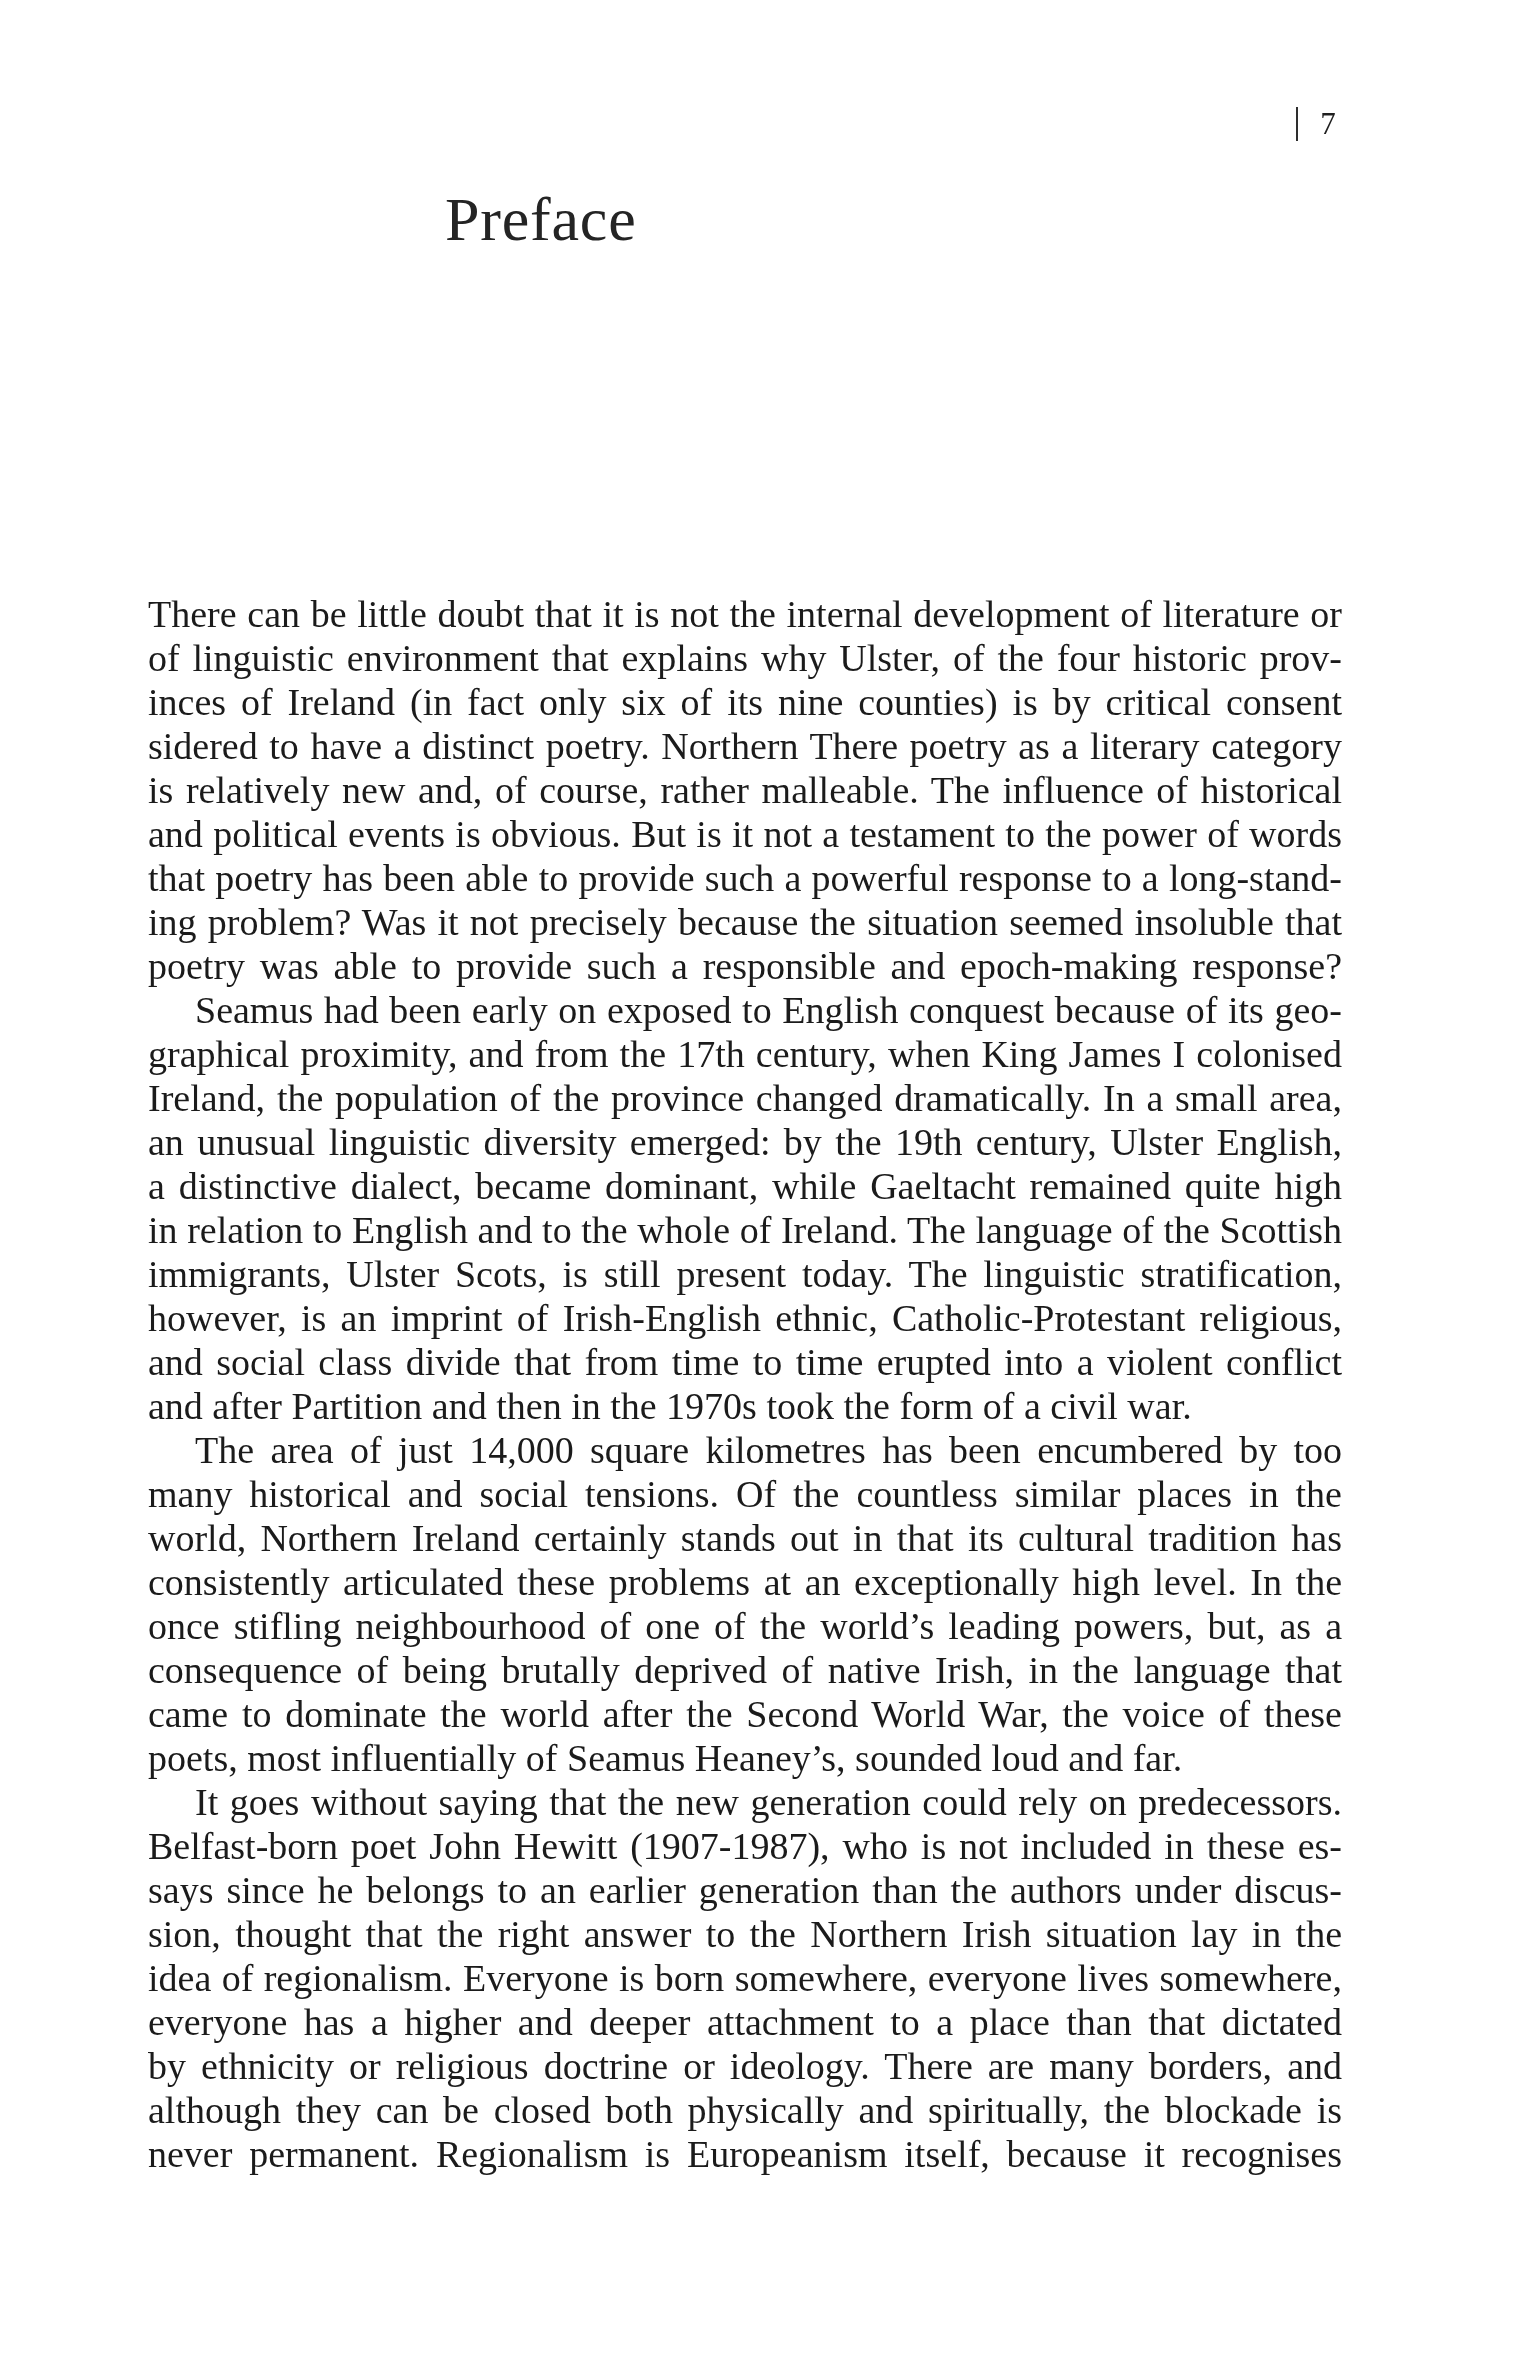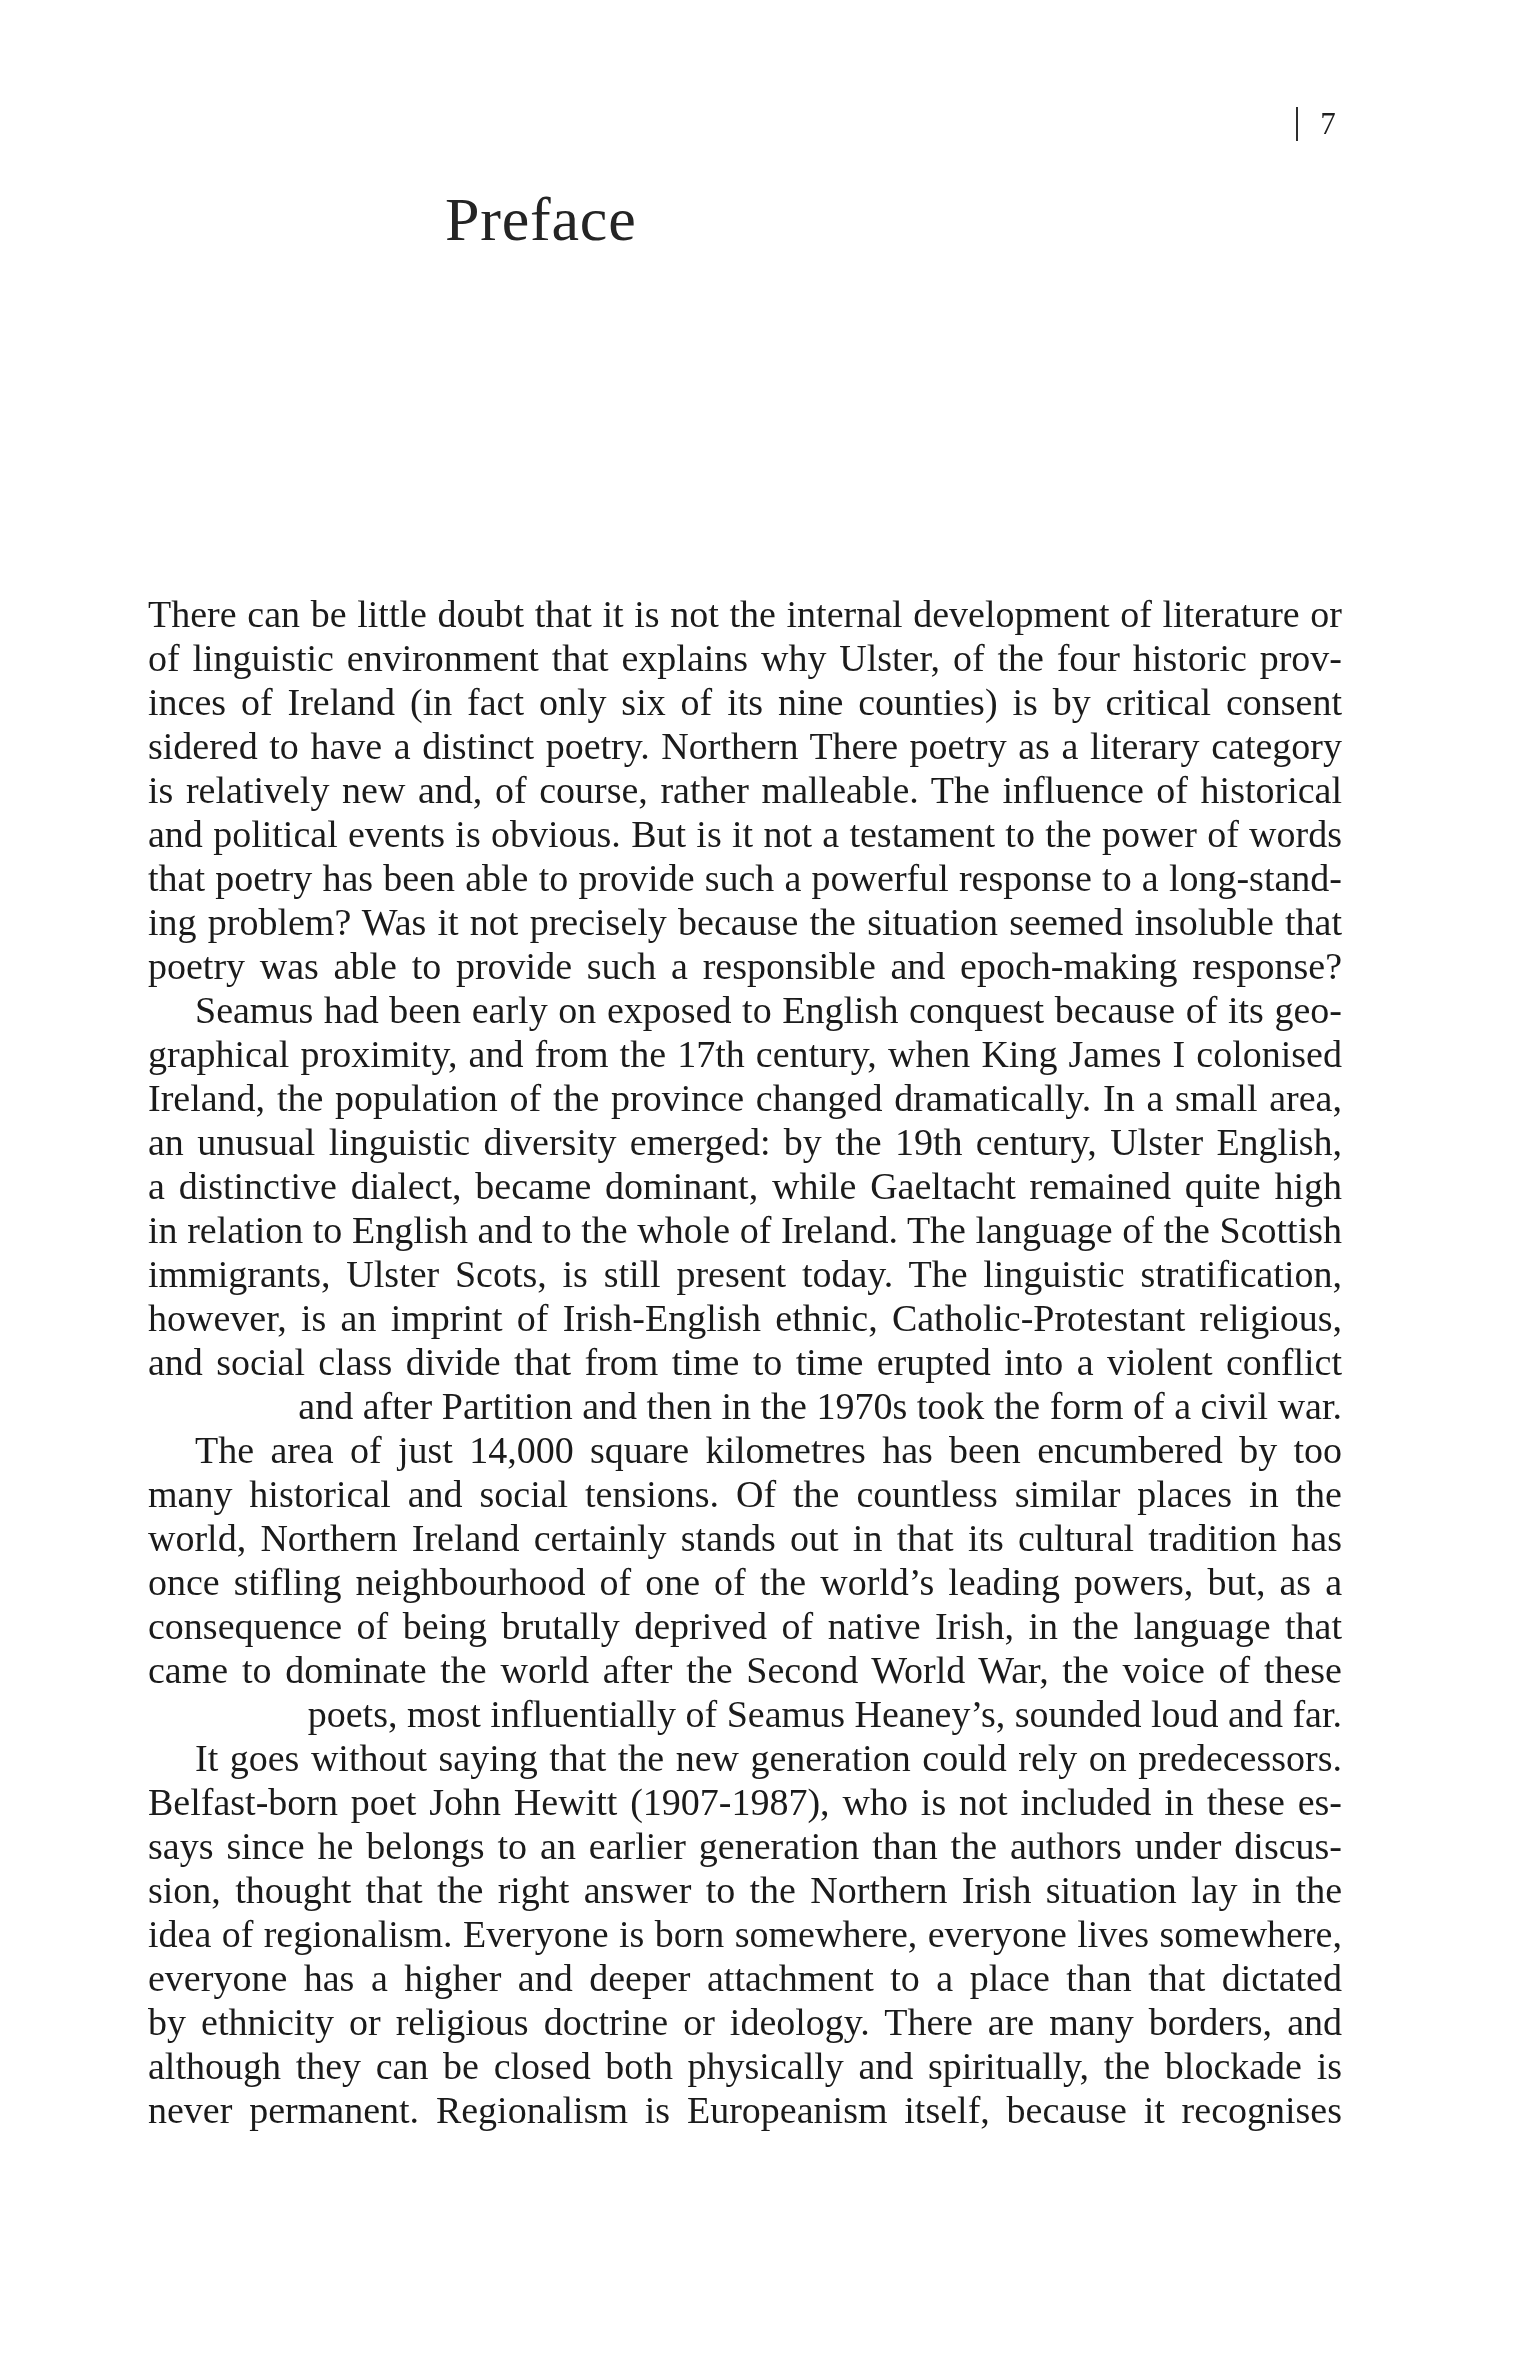--- a/index.html
+++ b/index.html
@@ -65,21 +65,21 @@
   }
   
   .line::after {
     content: "";
     display: inline-block;
     width: 100%;
     height: 0;
     vertical-align: top;
   }
   .line.short {
-    text-align: right;
+    text-align: left;
   }
   .line.short::after {
     content: none;
   }
   .line.indent {
     padding-left: 47px;
   }
 </style>
 </head>
 <body>
@@ -114,20 +114,21 @@
         <div class="line">in relation to English and to the whole of Ireland. The language of the Scottish</div>
         <div class="line">immigrants, Ulster Scots, is still present today. The linguistic stratification,</div>
         <div class="line">however, is an imprint of Irish-English ethnic, Catholic-Protestant religious,</div>
         <div class="line">and social class divide that from time to time erupted into a violent conflict</div>
         <div class="line short">and after Partition and then in the 1970s took the form of a civil war.</div>
       </div>
       <div class="paragraph">
         <div class="line indent">The area of just 14,000 square kilometres has been encumbered by too</div>
         <div class="line">many historical and social tensions. Of the countless similar places in the</div>
         <div class="line">world, Northern Ireland certainly stands out in that its cultural tradition has</div>
+        <div class="line">consistently articulated these problems at an exceptionally high level. In the</div>
         <div class="line">once stifling neighbourhood of one of the world’s leading powers, but, as a</div>
         <div class="line">consequence of being brutally deprived of native Irish, in the language that</div>
         <div class="line">came to dominate the world after the Second World War, the voice of these</div>
         <div class="line short">poets, most influentially of Seamus Heaney’s, sounded loud and far.</div>
       </div>
       <div class="paragraph">
         <div class="line indent">It goes without saying that the new generation could rely on predecessors.</div>
         <div class="line">Belfast-born poet John Hewitt (1907-1987), who is not included in these es-</div>
         <div class="line">says since he belongs to an earlier generation than the authors under discus-</div>
         <div class="line">sion, thought that the right answer to the Northern Irish situation lay in the</div>

